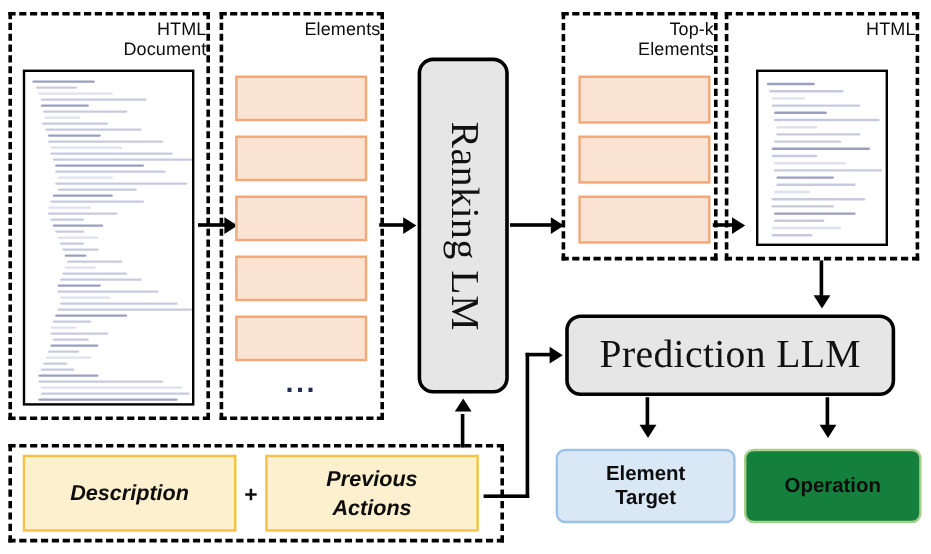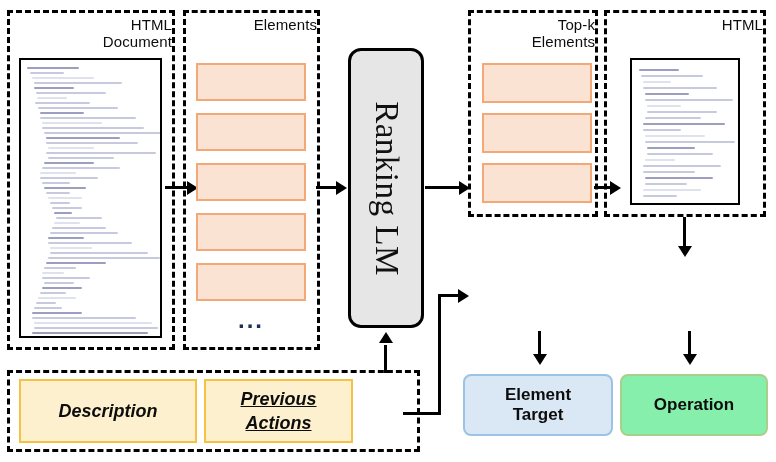--- a/index.html
+++ b/index.html
@@ -80,21 +80,21 @@
     border-radius:8px;
     display:flex;align-items:center;justify-content:center;
     text-align:center;
     font-family:"Liberation Sans", sans-serif;
     font-weight:bold;
     font-size:17px;
     line-height:20px;
     color:#0d0d0d;
   }
   #target-element{background:#DAE7F5;border:2px solid #9CC2E5;}
-  #operation{background:#86efac;border:2px solid #A8D08D;}
+  #operation{background:#15803d;border:2px solid #A8D08D;}
 
   
   .inbox{
     position:absolute;box-sizing:border-box;
     background:#FDF0CE;
     border:2px solid #F5C243;
     display:flex;align-items:center;justify-content:center;
     text-align:center;
     font-family:"Liberation Sans", sans-serif;
     font-style:italic;
@@ -285,20 +285,23 @@
       <div class="ln dk" style="left:9px;top:113px;width:68px;"></div>
       <div class="ln" style="left:9px;top:119px;width:42px;"></div>
       <div class="ln lt" style="left:7px;top:125px;width:58px;"></div>
       <div class="ln" style="left:7px;top:131px;width:34px;"></div>
     </div>
   </div>
 
   <div class="ln-v" style="left:683px;top:217px;height:32px;"></div>
   <div class="head-d" style="left:677.5px;top:246px;"></div>
 
+  <div class="model" id="prediction-llm" style="left:471px;top:262px;width:275px;height:68px;">
+    <span>Prediction LLM</span>
+  </div>
 
   <div class="ln-h" style="left:403px;top:412px;width:38px;"></div>
   <div class="ln-v" style="left:438px;top:294px;height:121px;"></div>
   <div class="ln-h" style="left:438px;top:294px;width:22px;"></div>
   <div class="head-r" style="left:458px;top:288.5px;"></div>
 
   <div class="ln-v" style="left:538px;top:331px;height:26px;"></div>
   <div class="head-d" style="left:532.5px;top:354px;"></div>
 
   <div class="ln-v" style="left:688px;top:331px;height:26px;"></div>
@@ -320,20 +323,20 @@
   <div class="dashed" id="grp-task-inputs" style="left:7px;top:370px;width:413px;height:82px;"></div>
 
   <div class="inbox" id="task-description" style="left:19px;top:379px;width:178px;height:64px;">
     <div>
       <div>Description</div>
     </div>
   </div>
 
   <div id="plus-sign" style="left:199px;top:402px;width:20px;">+</div>
 
-  <div class="inbox" id="previous-actions" style="left:204px;top:379px;width:149px;height:64px;text-decoration:underline;">
+  <div class="inbox" id="previous-actions" style="left:221px;top:379px;width:178px;height:64px;">
     <div>
       <div>Previous</div>
       <div>Actions</div>
     </div>
   </div>
 
 </div>
 
 </body></html>

